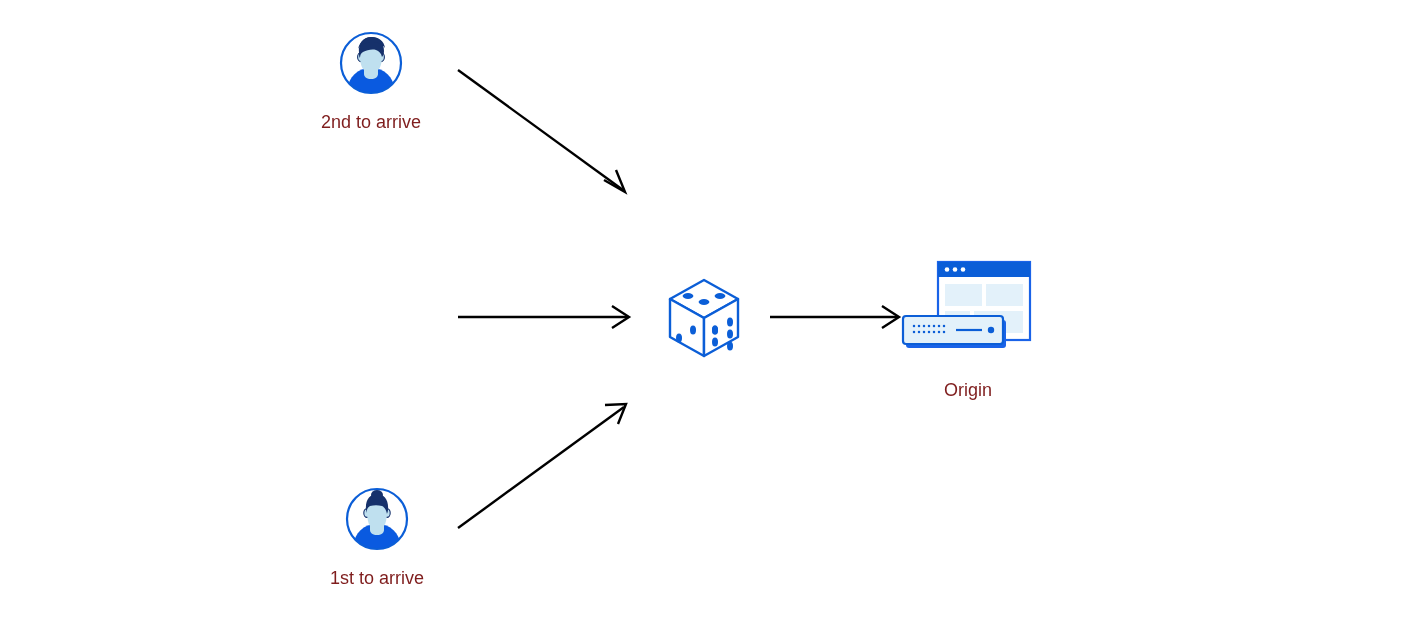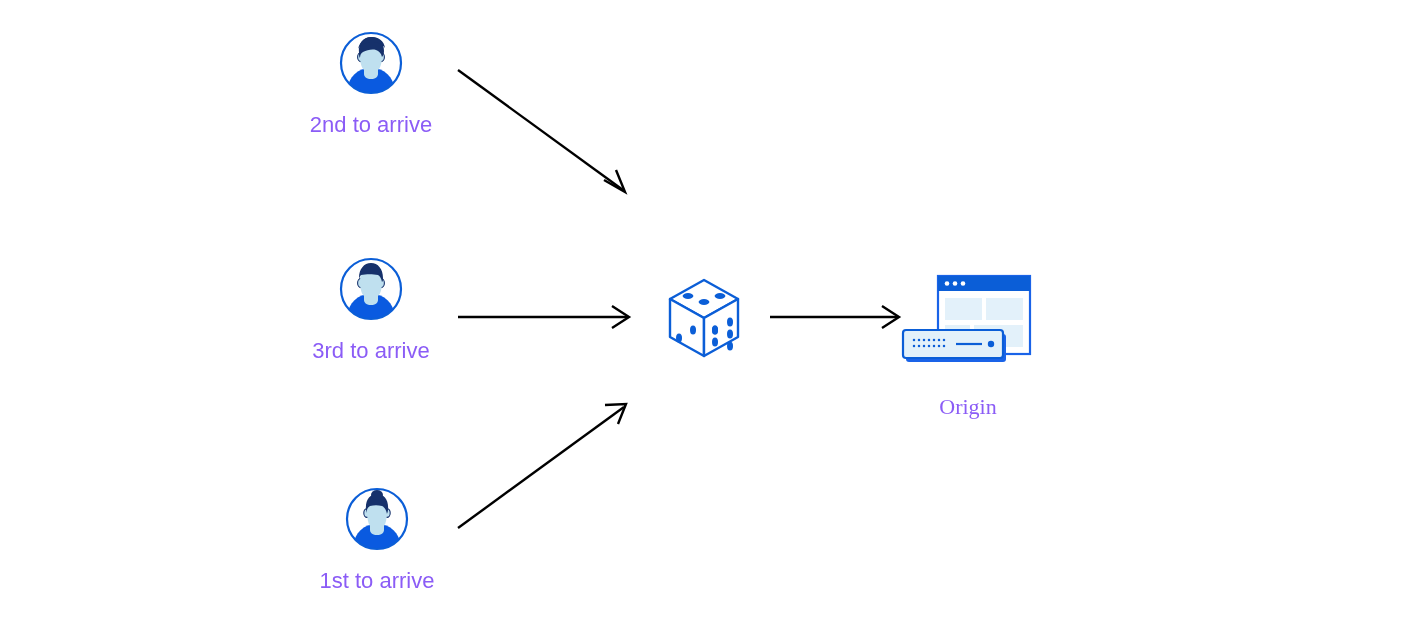--- a/index.html
+++ b/index.html
@@ -19,22 +19,22 @@
     position: absolute;
   }
   .avatar-node { width: 130px; }
   .avatar-wrap {
     width: 66px;
     height: 66px;
     margin: 0 auto;
   }
   .node-label {
     text-align: center;
-    font-size: 22px;
-    color: #8b5cf6;
+    font-size: 18px;
+    color: #7f1d1d;
     line-height: 1.2;
     margin-top: 16px;
     white-space: nowrap;
   }
   .dice-node { width: 90px; }
   .origin-node { width: 150px; }
   .origin-wrap {
     width: 140px;
     height: 100px;
     position: relative;
@@ -97,42 +97,20 @@
           <path d="M22 25 c0 -10 5 -16 11 -16 c6 0 11 6 11 16 c0 7 -1 12 -4 15 c-2 2 -4 3 -7 3 c-3 0 -5 -1 -7 -3 c-3 -3 -4 -8 -4 -15 z" fill="#bfe0ef"></path>
           <path d="M21 23 c-1 -9 4 -16 12 -16 c8 0 13 6 13 14 c0 3 -1 5 -2 6 c-1 -4 -3 -6 -6 -7 c-4 -1 -9 0 -13 2 c-2 1 -3 3 -3 6 c-1 -1 -1 -3 -1 -5 z" fill="#16316b"></path>
           <path d="M20 19 c2 -8 7 -12 14 -12 c7 0 12 4 13 11 c-3 -4 -7 -6 -13 -6 c-6 0 -11 2 -14 7 z" fill="#16316b"></path>
         </g>
         <circle cx="33" cy="33" r="30" fill="none" stroke="#0b5ed7" stroke-width="2.2"></circle>
       </svg>
     </div>
     <div class="node-label">2nd to arrive</div>
   </div>
 
-  <div class="node avatar-node" style="left:306px; top:256px;">
-    <div class="avatar-wrap">
-      <svg width="66" height="66" viewBox="0 0 66 66">
-        <defs>
-          <clipPath id="clip3rd">
-              <circle cx="33" cy="33" r="30"></circle>
-            </clipPath>
-        </defs>
-        <circle cx="33" cy="33" r="30" fill="#ffffff"></circle>
-        <g clip-path="url(#clip3rd)">
-          <path d="M33 38 c-14 0 -22 9 -24 22 l0 8 48 0 0 -8 c-2 -13 -10 -22 -24 -22 z" fill="#0a5ae0"></path>
-          <path d="M26 31 l14 0 0 13 c0 3 -3 5 -7 5 c-4 0 -7 -2 -7 -5 z" fill="#bfe0ef"></path>
-          <ellipse cx="23" cy="27" rx="3.4" ry="4.6" fill="#bfe0ef" stroke="#16316b" stroke-width="1.1"></ellipse>
-          <ellipse cx="43" cy="27" rx="3.4" ry="4.6" fill="#bfe0ef" stroke="#16316b" stroke-width="1.1"></ellipse>
-          <path d="M22 25 c0 -10 5 -16 11 -16 c6 0 11 6 11 16 c0 7 -1 12 -4 15 c-2 2 -4 3 -7 3 c-3 0 -5 -1 -7 -3 c-3 -3 -4 -8 -4 -15 z" fill="#bfe0ef"></path>
-          <path d="M21 22 c0 -9 5 -15 12 -15 c7 0 12 6 12 15 c0 2 0 3 -1 4 c-1 -4 -2 -6 -4 -7 c-5 -1 -12 -1 -17 0 c-1 1 -2 3 -2 6 c0 -1 0 -2 0 -3 z" fill="#16316b"></path>
-        </g>
-        <circle cx="33" cy="33" r="30" fill="none" stroke="#0b5ed7" stroke-width="2.2"></circle>
-      </svg>
-    </div>
-    <div class="node-label">3rd to arrive</div>
-  </div>
 
   <div class="node avatar-node" style="left:312px; top:486px;">
     <div class="avatar-wrap">
       <svg width="66" height="66" viewBox="0 0 66 66">
         <defs>
           <clipPath id="clip1st">
               <circle cx="33" cy="33" r="30"></circle>
             </clipPath>
         </defs>
         <circle cx="33" cy="33" r="30" fill="#ffffff"></circle>
@@ -177,21 +155,21 @@
         <ellipse cx="55" cy="58" rx="3.0" ry="4.6"></ellipse>
         <ellipse cx="70" cy="50" rx="3.0" ry="4.6"></ellipse>
         <ellipse cx="55" cy="70" rx="3.0" ry="4.6"></ellipse>
         <ellipse cx="70" cy="62" rx="3.0" ry="4.6"></ellipse>
         <ellipse cx="70" cy="74" rx="3.0" ry="4.6"></ellipse>
         <ellipse cx="55" cy="58" rx="3.0" ry="4.6"></ellipse>
       </g>
     </svg>
   </div>
 
-  <div class="node origin-node" style="left:893px; top:272px;font-family:Liberation Serif, serif;">
+  <div class="node origin-node" style="left:893px; top:258px;">
     <div class="origin-wrap">
       <svg width="145" height="105" viewBox="0 0 145 105">
 
         <g>
           <rect x="40" y="4" width="92" height="78" fill="#ffffff" stroke="#1a63e8" stroke-width="2.2"></rect>
           <rect x="40" y="4" width="92" height="15" fill="#0b5ed7"></rect>
           <circle cx="49" cy="11.5" r="2.3" fill="#ffffff"></circle>
           <circle cx="57" cy="11.5" r="2.3" fill="#ffffff"></circle>
           <circle cx="65" cy="11.5" r="2.3" fill="#ffffff"></circle>
           <rect x="47" y="26" width="37" height="22" fill="#e3f1fa"></rect>

